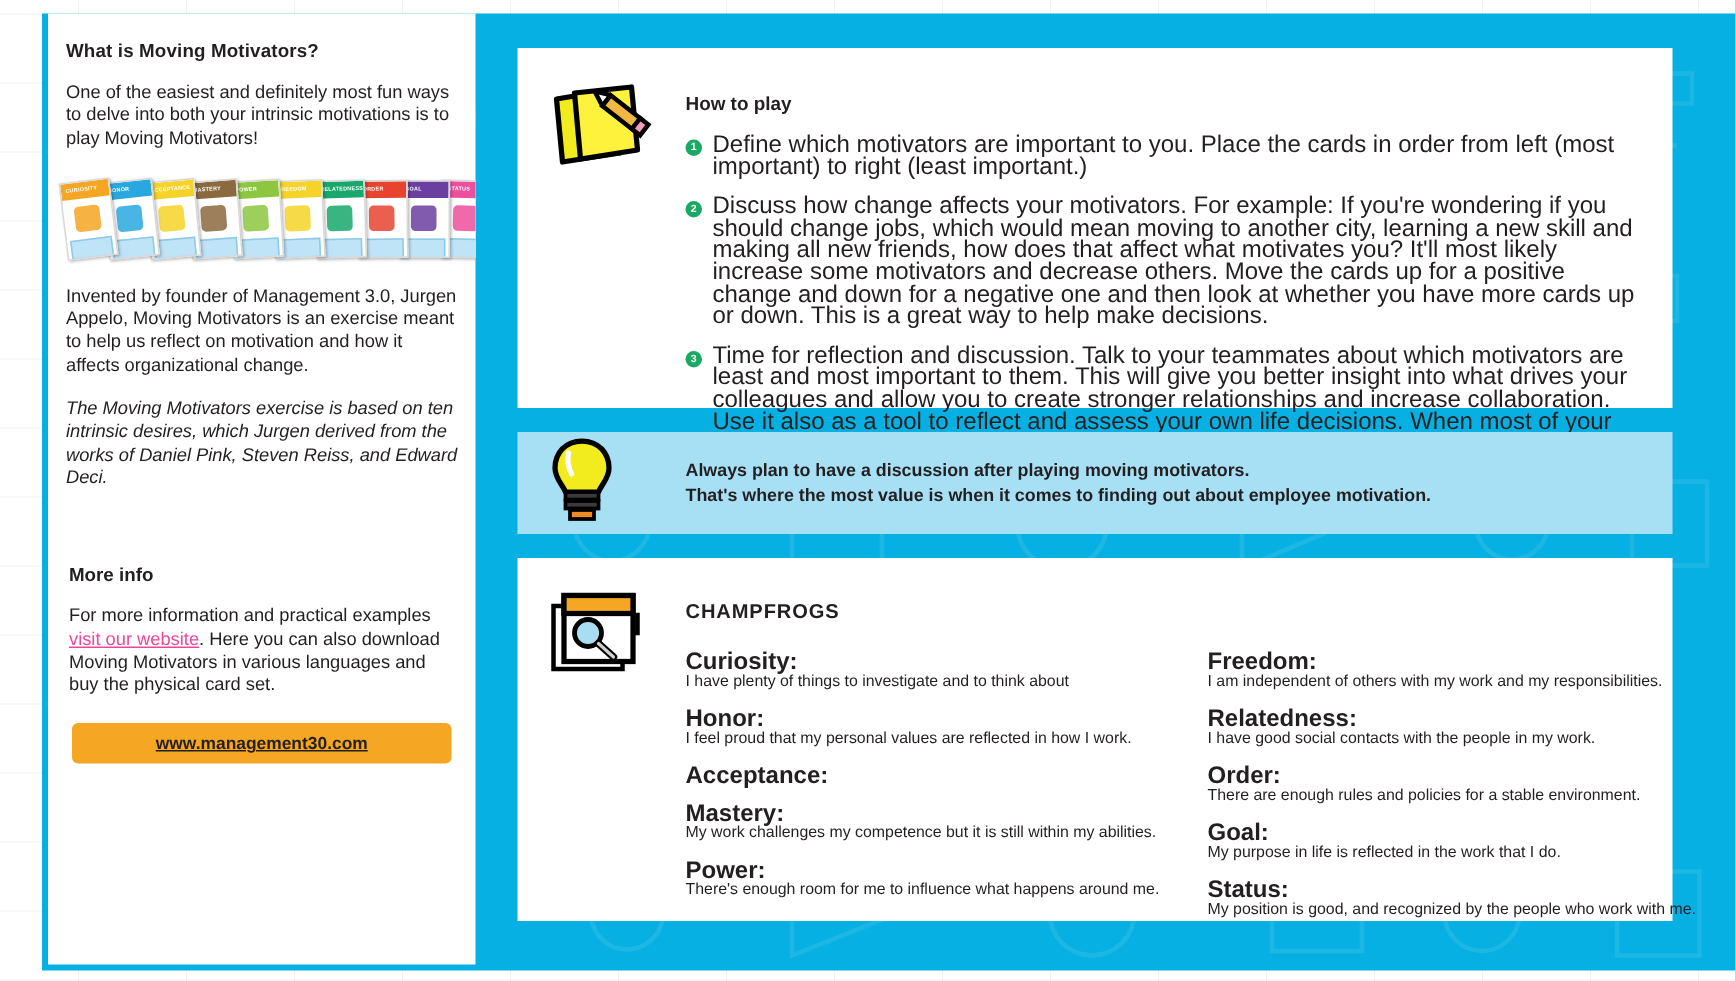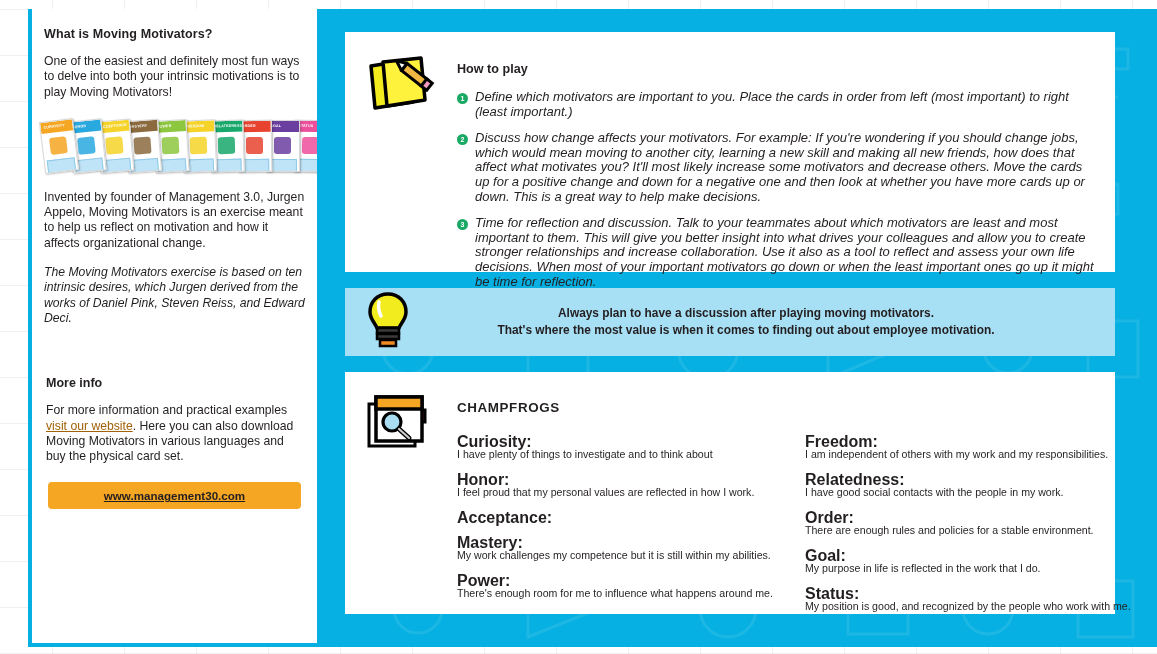--- a/index.html
+++ b/index.html
@@ -69,21 +69,21 @@
   }
   .side-p.italic { font-style: italic; }
   .side-h2 {
     font-size: 12.5px;
     font-weight: bold;
     color: #231f20;
     margin: 0 0 13px 2px;
   }
   .side-p.indent { margin-left: 2px; }
   .inline-link {
-    color: #a16207;
+    color: #ec4899;
   }
 
   
   #card-fan {
     position: relative;
     height: 62px;
     margin: 8px 0 14px -6px;
     width: 300px;
   }
   .fan-card {
@@ -184,38 +184,36 @@
     border-radius: 50%;
     background: #1aa964;
     color: #fff;
     font-size: 7px;
     line-height: 11px;
     text-align: center;
     font-weight: bold;
     display: block;
   }
   .step-text {
-    font-size: 13px;
+    font-size: 16px;
     line-height: 14.6px;
     color: #231f20;
     flex: 1;
-    font-style: italic;
   }
 
   
   #tip-panel {
     height: 68px;
     background: #a7dff5;
     display: flex;
     align-items: center;
     padding: 0 20px;
   }
   #tip-text {
     flex: 1;
-    text-align: center;
     font-size: 11.9px;
     font-weight: bold;
     line-height: 17px;
     color: #231f20;
     padding-right: 60px;
   }
 
   
   #champ-panel { height: 242px; padding: 16px 20px 10px 20px; display: flex; }
   #champ-title {

